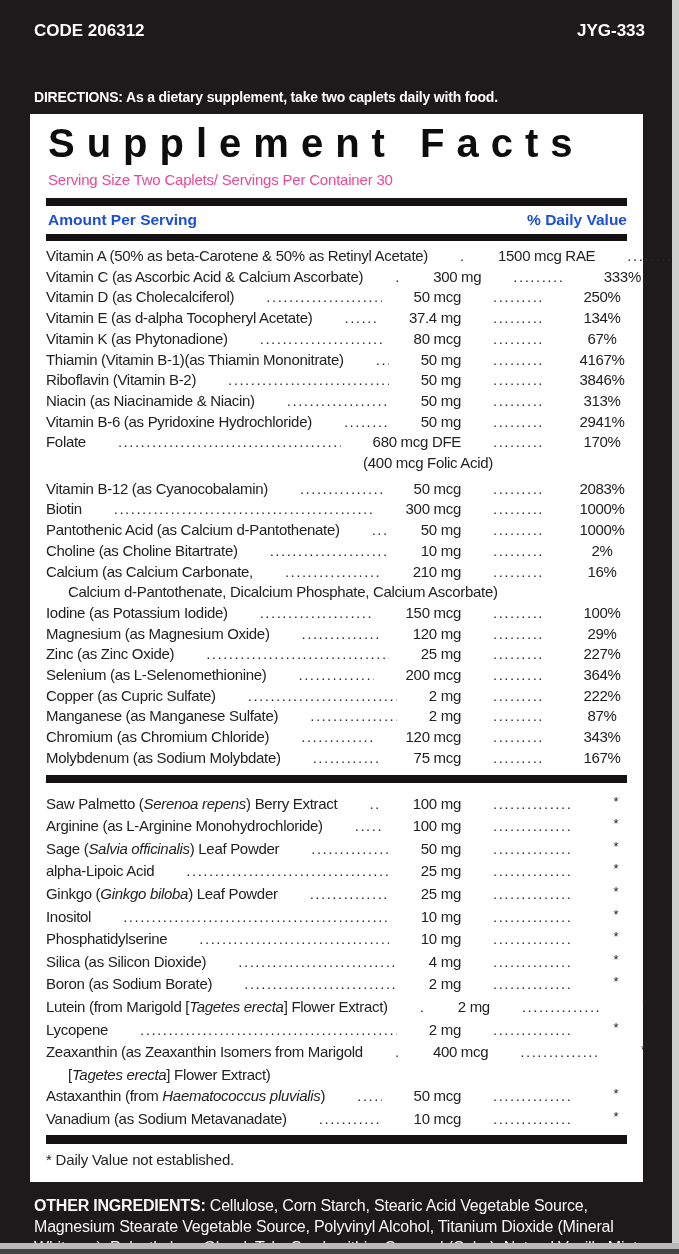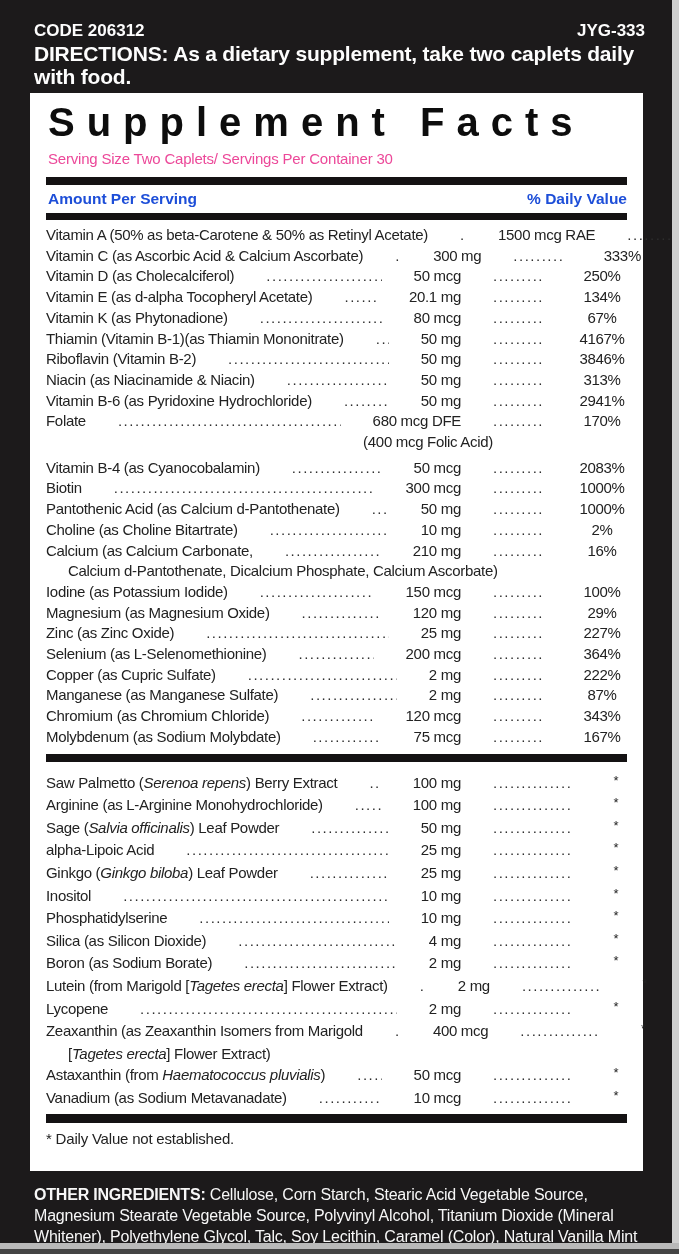--- a/index.html
+++ b/index.html
@@ -10,28 +10,28 @@
     background:#1c1a1b;
     font-family:"Liberation Sans","DejaVu Sans",sans-serif;
     overflow:hidden;
   }
   .edge-right { position:absolute; top:0; right:0; width:7px; height:100%; background:#cfcfcf; }
   .edge-bottom { position:absolute; bottom:0; left:0; width:100%; height:6px; background:#b9b9b9; }
 
   
   .top-header { padding:20px 34px 0 34px; color:#fdfdfd; }
   .code-row { display:flex; justify-content:space-between; font-weight:bold; font-size:17px; line-height:22px; }
-  .directions { font-size:21px; line-height:23px; font-weight:bold; letter-spacing:-0.2px; }
+  .directions { font-size:14px; line-height:23px; font-weight:bold; letter-spacing:-0.2px;margin-top:44px; }
 
   
   .panel {
     margin:5px 44px 0 30px;
     width:613px;
     background:#ffffff;
-    padding:6px 16px 22px 16px;
+    padding:6px 16px 12px 16px;
     color:#1d1d1d;
   }
   .facts-title {
     font-weight:bold; font-size:40px; line-height:46px;
     letter-spacing:12px; white-space:nowrap; color:#0d0d0d;
     margin-left:2px;
   }
   .serving { font-size:15px; line-height:22px; color:#ec4899; margin:3px 0 7px 2px; letter-spacing:-0.2px; }
   .bar { background:#141213; height:8px; }
   .bar-thin { height:7px; }
@@ -104,21 +104,21 @@
         <div class="row">
           <span class="nname"><span>Vitamin D (as Cholecalciferol)</span></span>
           <span class="dots"></span>
           <span class="amt">50 mcg</span>
           <span class="dots d2"></span>
           <span class="pct">250%</span>
         </div>
         <div class="row">
           <span class="nname"><span>Vitamin E (as d-alpha Tocopheryl Acetate)</span></span>
           <span class="dots"></span>
-          <span class="amt">20.1 mg</span>
+          <span class="amt">37.4 mg</span>
           <span class="dots d2"></span>
           <span class="pct">134%</span>
         </div>
         <div class="row">
           <span class="nname"><span>Vitamin K (as Phytonadione)</span></span>
           <span class="dots"></span>
           <span class="amt">80 mcg</span>
           <span class="dots d2"></span>
           <span class="pct">67%</span>
         </div>
@@ -156,21 +156,21 @@
           <span class="amt">680 mcg DFE</span>
           <span class="dots d2"></span>
           <span class="pct">170%</span>
         </div>
         <div class="row">
           <span class="spacer"></span>
           <span class="amt">(400 mcg Folic Acid)</span>
           <span class="tailpad"></span>
         </div>
         <div class="row gap">
-          <span class="nname"><span>Vitamin B-4 (as Cyanocobalamin) </span></span>
+          <span class="nname"><span>Vitamin B-12 (as Cyanocobalamin) </span></span>
           <span class="dots"></span>
           <span class="amt">50 mcg</span>
           <span class="dots d2"></span>
           <span class="pct">2083%</span>
         </div>
         <div class="row">
           <span class="nname"><span>Biotin</span></span>
           <span class="dots"></span>
           <span class="amt">300 mcg</span>
           <span class="dots d2"></span>

